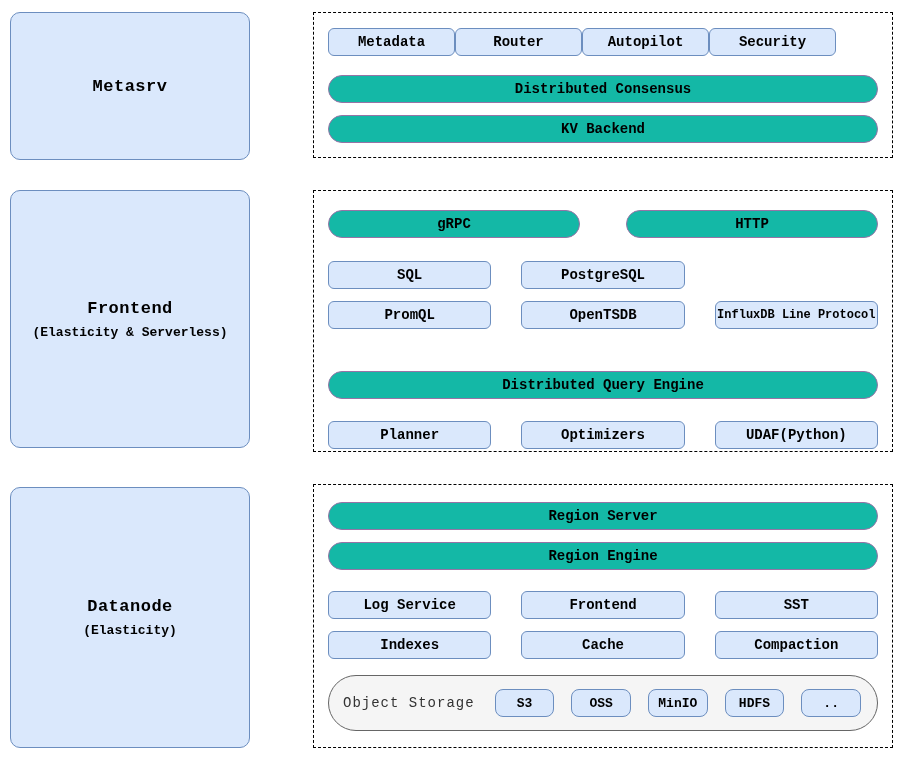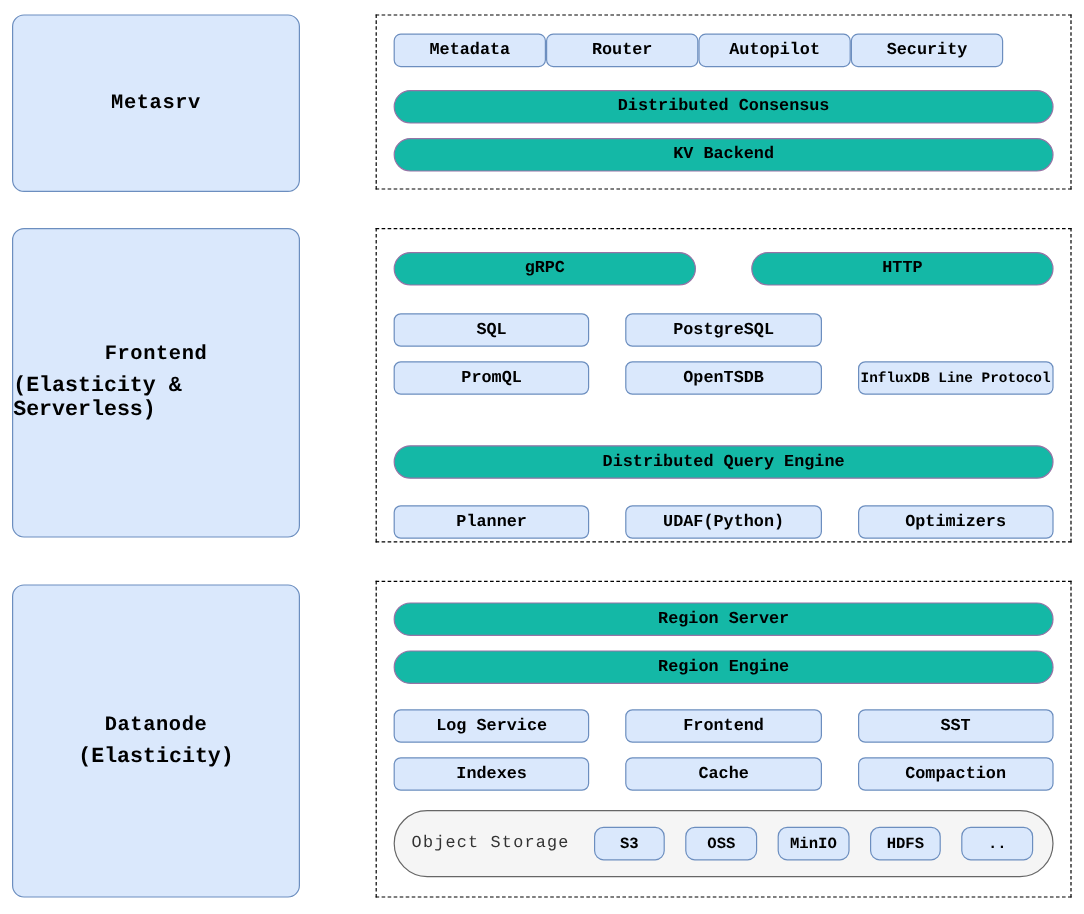--- a/index.html
+++ b/index.html
@@ -18,21 +18,21 @@
     background: #dae8fc;
     border: 1px solid #6c8ebf;
     border-radius: 10px;
     display: flex;
     flex-direction: column;
     align-items: center;
     justify-content: center;
     gap: 7px;
   }
   .bigbox .title { font-weight: bold; font-size: 17px; letter-spacing: .5px; }
-  .bigbox .subtitle { font-weight: bold; font-size: 18px; }
+  .bigbox .subtitle { font-weight: bold; font-size: 13px; }
 
   #box-metasrv  { top: 12px;  height: 148px; }
   #box-frontend { top: 190px; height: 258px; }
   #box-datanode { top: 487px; height: 261px; }
 
   
   .panel {
     position: absolute;
     left: 313px;
     width: 580px;
@@ -140,22 +140,22 @@
     <div class="bluebox">PostgreSQL</div>
   </div>
   <div class="grid3 mt12">
     <div class="bluebox">PromQL</div>
     <div class="bluebox">OpenTSDB</div>
     <div class="bluebox fs12">InfluxDB Line Protocol</div>
   </div>
   <div class="pill mt25">Distributed Query Engine</div>
   <div class="grid3 mt22">
     <div class="bluebox">Planner</div>
+    <div class="bluebox">Optimizers</div>
     <div class="bluebox">UDAF(Python)</div>
-    <div class="bluebox">Optimizers</div>
   </div>
 </div>
 
 <div class="bigbox" id="box-datanode">
   <div class="title">Datanode</div>
   <div class="subtitle">(Elasticity)</div>
 </div>
 
 <div class="panel" id="panel-datanode">
   <div class="pill">Region Server</div>

